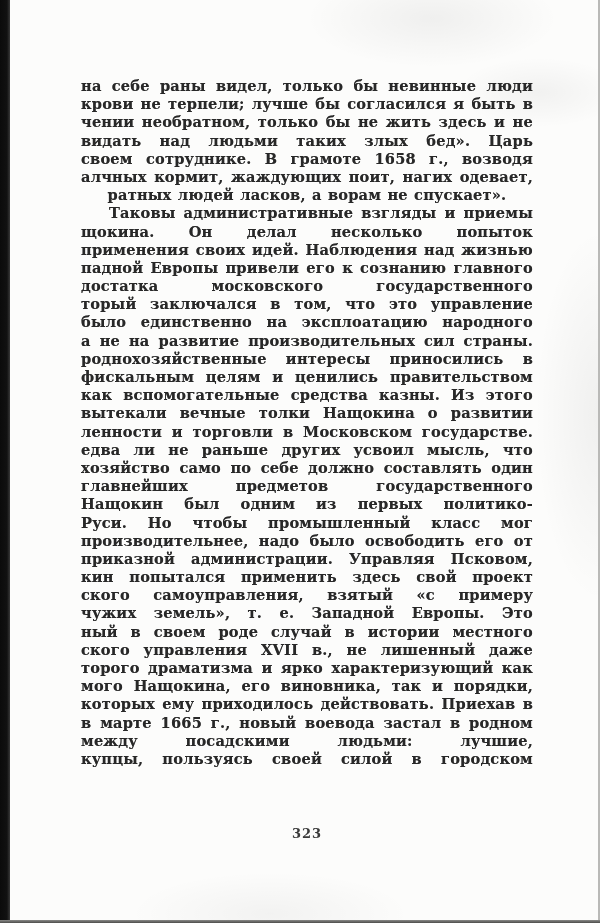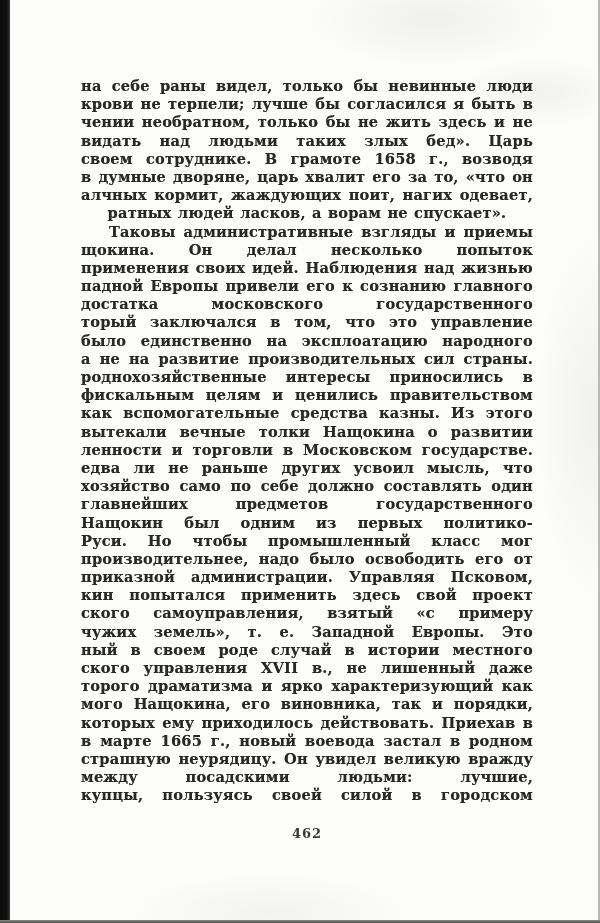--- a/index.html
+++ b/index.html
@@ -84,21 +84,20 @@
   <div class="edge-left"></div>
   <div class="edge-right"></div>
   <div class="edge-bottom"></div>
 
   <div class="text-block">
       <div class="line j">на себе раны видел, только бы невинные люди такой</div>
       <div class="line j">крови не терпели; лучше бы согласился я быть в зато-</div>
       <div class="line j">чении необратном, только бы не жить здесь и не</div>
       <div class="line j">видать над людьми таких злых бед». Царь Алексей</div>
       <div class="line j">своем сотруднике. В грамоте 1658 г., возводя Нащокина</div>
-      <div class="line j">в думные дворяне, царь хвалит его за то, «что он</div>
       <div class="line j">алчных кормит, жаждующих поит, нагих одевает, до</div>
       <div class="line">ратных людей ласков, а ворам не спускает».</div>
       <div class="line j ind">Таковы административные взгляды и приемы На-</div>
       <div class="line j">щокина. Он делал несколько попыток практического</div>
       <div class="line j">применения своих идей. Наблюдения над жизнью За-</div>
       <div class="line j">падной Европы привели его к сознанию главного не-</div>
       <div class="line j">достатка московского государственного управления, ко-</div>
       <div class="line j">торый заключался в том, что это управление направлено</div>
       <div class="line j">было единственно на эксплоатацию народного труда,</div>
       <div class="line j">а не на развитие производительных сил страны. На-</div>
@@ -116,19 +115,18 @@
       <div class="line j">приказной администрации. Управляя Псковом, Нащо-</div>
       <div class="line j">кин попытался применить здесь свой проект город-</div>
       <div class="line j">ского самоуправления, взятый «с примеру сторонних,</div>
       <div class="line j">чужих земель», т. е. Западной Европы. Это единствен-</div>
       <div class="line j">ный в своем роде случай в истории местного москов-</div>
       <div class="line j">ского управления XVII в., не лишенный даже неко-</div>
       <div class="line j">торого драматизма и ярко характеризующий как са-</div>
       <div class="line j">мого Нащокина, его виновника, так и порядки, среди</div>
       <div class="line j">которых ему приходилось действовать. Приехав в Псков</div>
       <div class="line j">в марте 1665 г., новый воевода застал в родном городе</div>
-      <div class="line j">страшную неурядицу. Он увидел великую вражду</div>
       <div class="line j">между посадскими людьми: лучшие, состоятельнейшие</div>
       <div class="line j">купцы, пользуясь своей силой в городском обществен-</div>
     </div>
 
-  <div class="page-number">462</div>
+  <div class="page-number">323</div>
 </div>
 
 </body></html>

